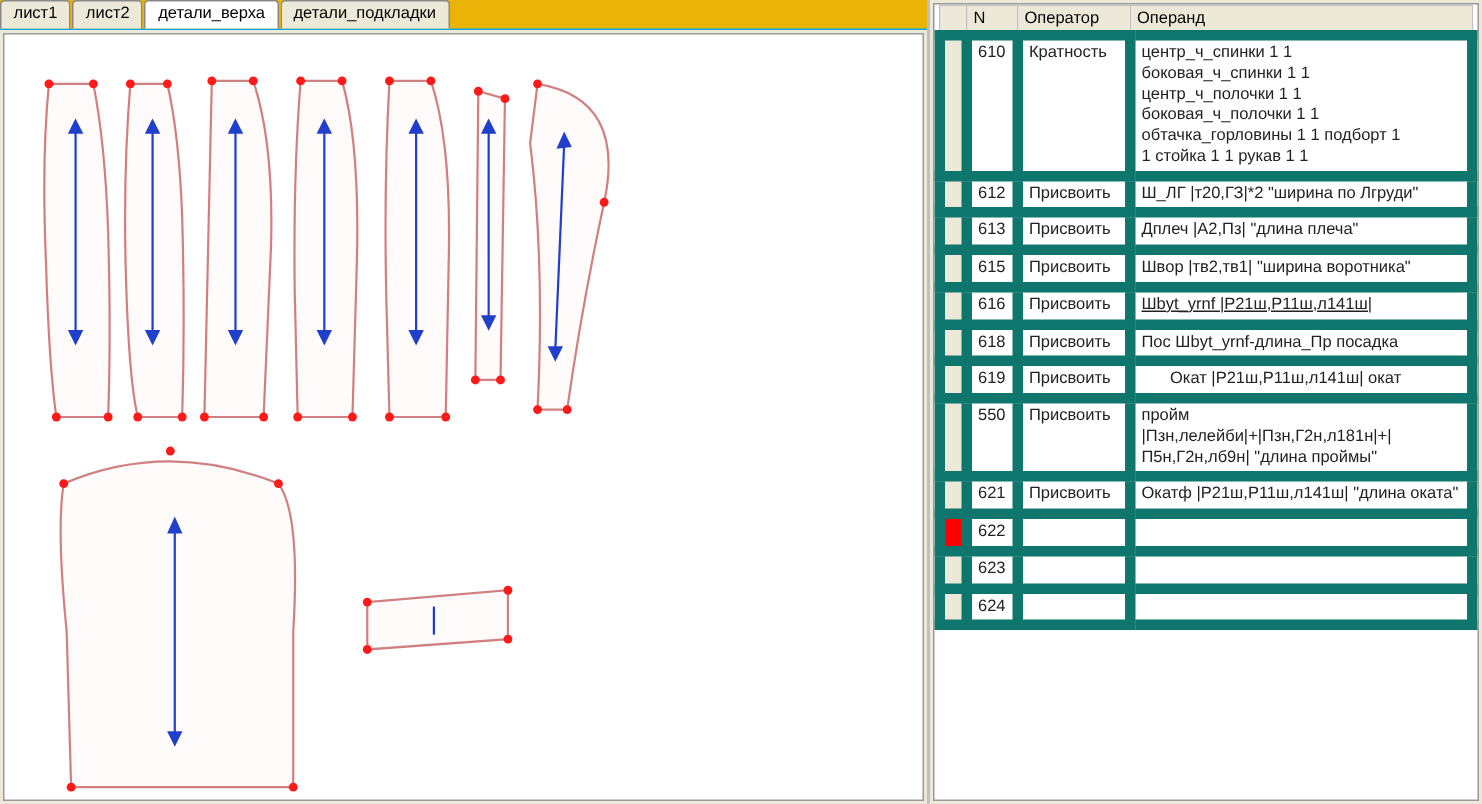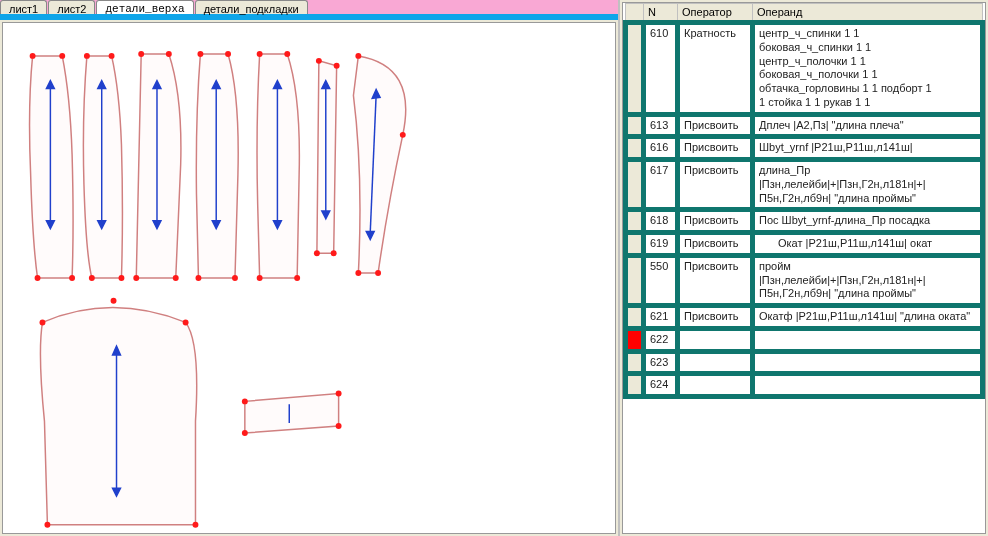--- a/index.html
+++ b/index.html
@@ -16,35 +16,35 @@
     width: 620px;
     height: 100%;
     background: #ece9d8;
     display: flex;
     flex-direction: column;
     border-right: 2px solid #c0c0c0;
   }
   .tabs {
     display: flex;
     height: 20px;
-    background: #f9a8d4;
-    border-bottom: 6px solid #0ea5e9;
+    background: #eab308;
+    border-bottom: 1px solid #0ea5e9;
   }
   .tab {
     padding: 2px 8px;
     border: 1px solid #888;
     border-bottom: none;
     background: #ece9d8;
     margin-right: 1px;
     font-size: 11px;
     cursor: pointer;
     border-top-left-radius: 3px;
     border-top-right-radius: 3px;
   }
-  .tab.active { background: #fff; font-family: Liberation Mono, monospace; }
+  .tab.active { background: #fff; }
   .canvas-area {
     flex: 1;
     background: #fff;
     margin: 2px;
     border: 1px solid #999;
     position: relative;
     overflow: hidden;
   }
   .canvas-area svg { width: 100%; height: 100%; }
   .right-pane {
@@ -71,21 +71,21 @@
   table.grid th {
     background: #ece9d8;
     border: 1px solid #c0c0c0;
     padding: 2px 4px;
     text-align: left;
     font-weight: normal;
     position: sticky;
     top: 0;
   }
   table.grid td {
-    border: 5px solid #0f766e;
+    border: 7px solid #0f766e;
     padding: 2px 4px;
     vertical-align: top;
     line-height: 1.25;
     color: #222;
   }
   table.grid td.rowhead {
     background: #ece9d8;
     width: 18px;
   }
   table.grid td.n { width: 34px; }
@@ -217,37 +217,41 @@
             <td class="op">Кратность</td>
             <td style="white-space: pre-line;">центр_ч_спинки 1 1
 боковая_ч_спинки 1 1
 центр_ч_полочки 1 1
 боковая_ч_полочки 1 1
 обтачка_горловины 1 1 подборт 1
 1 стойка 1 1 рукав 1 1</td>
           </tr>
           <tr>
             <td class="rowhead"></td>
+            <td class="n">612</td>
+            <td class="op">Присвоить</td>
+            <td style="white-space: pre-line;">Ш_ЛГ |т20,ГЗ|*2 "ширина по Лгруди"</td>
+          </tr>
+          <tr>
+            <td class="rowhead"></td>
             <td class="n">613</td>
             <td class="op">Присвоить</td>
             <td style="white-space: pre-line;">Дплеч |А2,Пз| "длина плеча"</td>
           </tr>
           <tr>
             <td class="rowhead"></td>
+            <td class="n">615</td>
+            <td class="op">Присвоить</td>
+            <td style="white-space: pre-line;">Швор |тв2,тв1| "ширина воротника"</td>
+          </tr>
+          <tr>
+            <td class="rowhead"></td>
             <td class="n">616</td>
             <td class="op">Присвоить</td>
-            <td style="white-space: pre-line;">Шbyt_yrnf |Р21ш,Р11ш,л141ш|</td>
-          </tr>
-          <tr>
-            <td class="rowhead"></td>
-            <td class="n">617</td>
-            <td class="op">Присвоить</td>
-            <td style="white-space: pre-line;">длина_Пр
-|Пзн,лелейби|+|Пзн,Г2н,л181н|+|
-П5н,Г2н,лб9н| "длина проймы"</td>
+            <td style="white-space: pre-line; text-decoration: underline;">Шbyt_yrnf |Р21ш,Р11ш,л141ш|</td>
           </tr>
           <tr>
             <td class="rowhead"></td>
             <td class="n">618</td>
             <td class="op">Присвоить</td>
             <td style="white-space: pre-line;">Пос Шbyt_yrnf-длина_Пр посадка</td>
           </tr>
           <tr>
             <td class="rowhead"></td>
             <td class="n">619</td>

